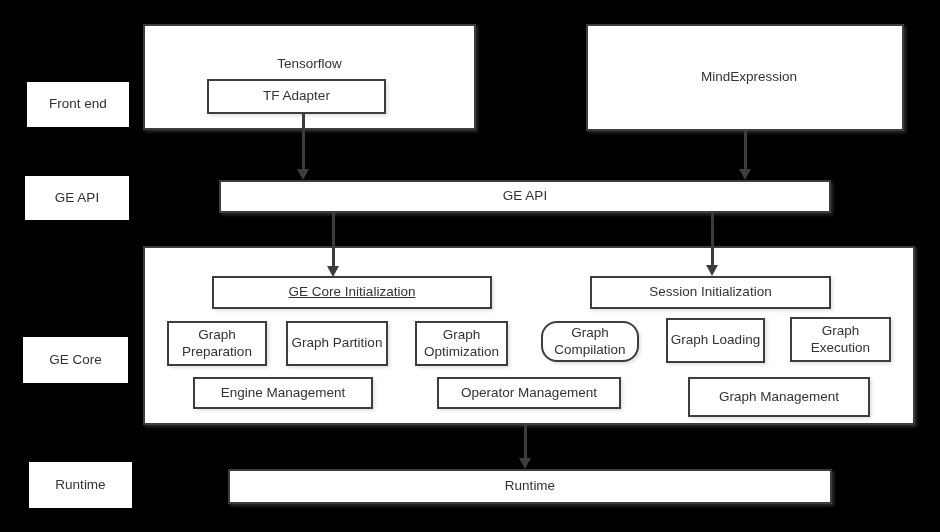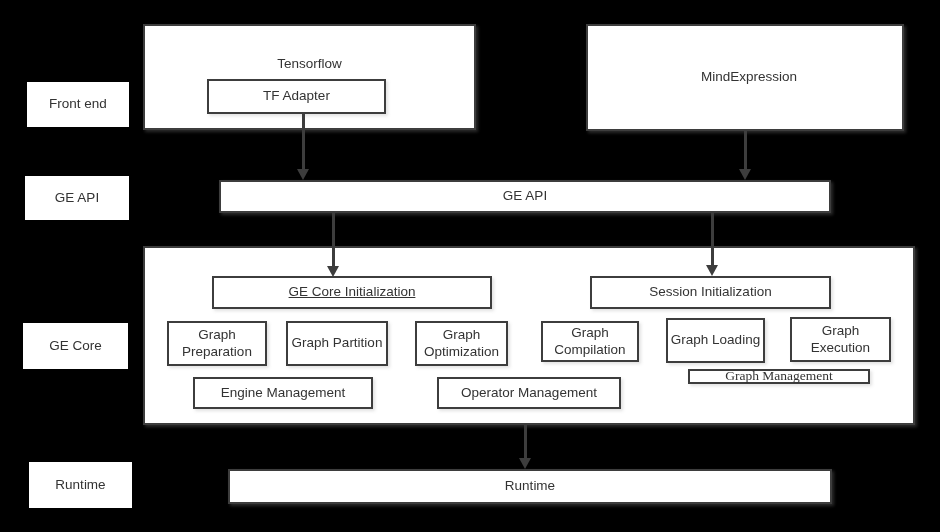--- a/index.html
+++ b/index.html
@@ -40,43 +40,43 @@
   .container-box { display: block; }
   .tf-title {
     position: absolute;
     top: 30px; left: 0; right: 0;
     text-align: center;
   }
 
   
   #lbl-frontend { left: 27px;  top: 51px;  width: 102px; height: 45px; margin-top: 31px; }
   #lbl-geapi    { left: 25px;  top: 176px; width: 104px; height: 44px; }
-  #lbl-gecore   { left: 23px;  top: 323px; width: 105px; height: 46px; }
+  #lbl-gecore   { left: 23px;  top: 337px; width: 105px; height: 46px; }
   #lbl-runtime  { left: 29px;  top: 462px; width: 103px; height: 46px; }
 
   #tensorflow     { left: 143px; top: 24px;  width: 333px; height: 106px; }
   #tf-adapter     { left: 62px;  top: 53px;  width: 179px; height: 35px; }
   #mindexpression { left: 586px; top: 24px;  width: 318px; height: 107px; padding-left: 8px; }
 
   #geapi-bar { left: 219px; top: 180px; width: 612px; height: 33px; }
 
   #gecore-box { left: 143px; top: 246px; width: 772px; height: 179px; }
   #gecore-init   { left: 67px;  top: 28px; width: 280px; height: 33px; text-decoration: underline; }
   #session-init  { left: 445px; top: 28px; width: 241px; height: 33px; }
 
   #stage-0 { left: 22px;  top: 73px; width: 100px; height: 45px; }
   #stage-1 { left: 141px; top: 73px; width: 102px; height: 45px; }
   #stage-2 { left: 270px; top: 73px; width: 93px; height: 45px; }
-  #stage-3 { left: 396px; top: 73px; width: 98px;  height: 41px; }
+  #stage-3 { left: 396px; top: 73px; width: 98px;  height: 41px; border-radius: 16px; }
   #stage-4 { left: 521px; top: 70px; width: 99px;  height: 45px; }
   #stage-5 { left: 645px; top: 69px; width: 101px; height: 45px; }
 
   #mgmt-0 { left: 48px;  top: 129px; width: 180px; height: 32px; }
   #mgmt-1 { left: 292px; top: 129px; width: 184px; height: 32px; }
-  #mgmt-2 { left: 543px; top: 121px; width: 182px; height: 15px; font-family: Liberation Serif, serif; }
+  #mgmt-2 { left: 543px; top: 129px; width: 182px; height: 40px; }
 
   #runtime-bar { left: 228px; top: 469px; width: 604px; height: 35px; }
 
   
   .arrow { position: absolute; width: 12px; z-index: 5; }
   .arrow .shaft {
     position: absolute;
     left: 4.5px; top: 0; bottom: 10px;
     width: 3px;
     background: var(--arrow);

